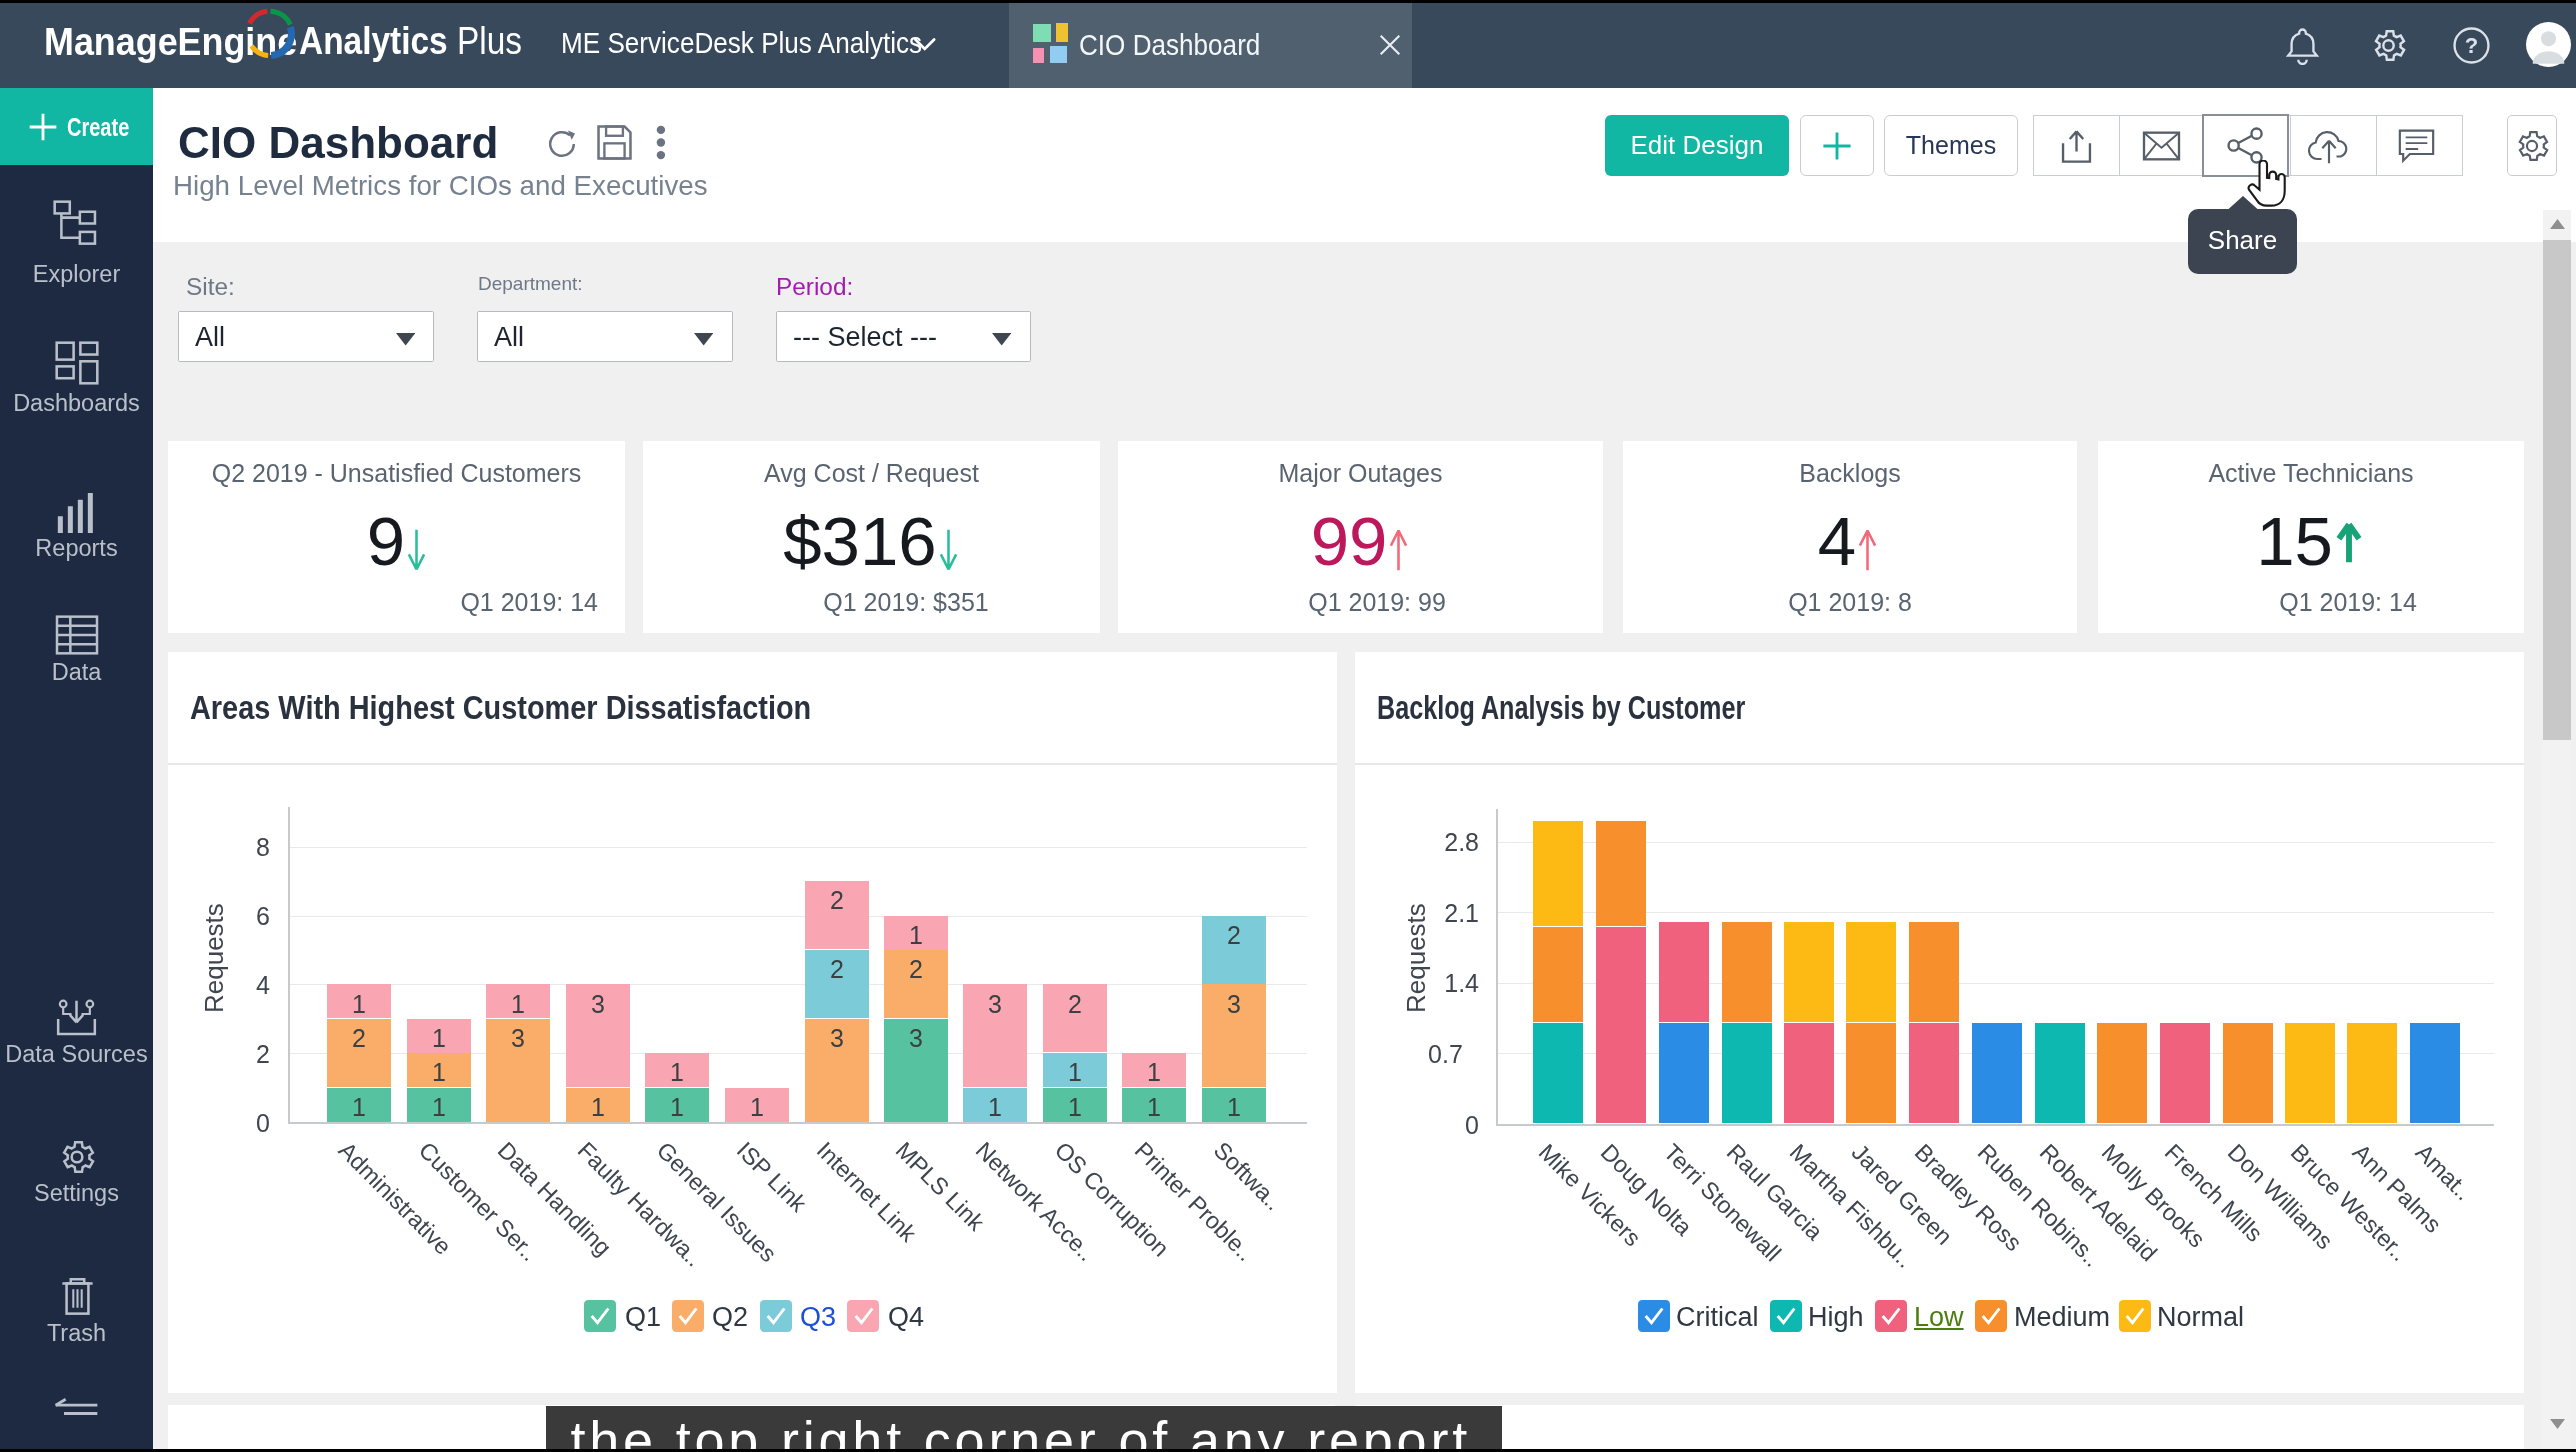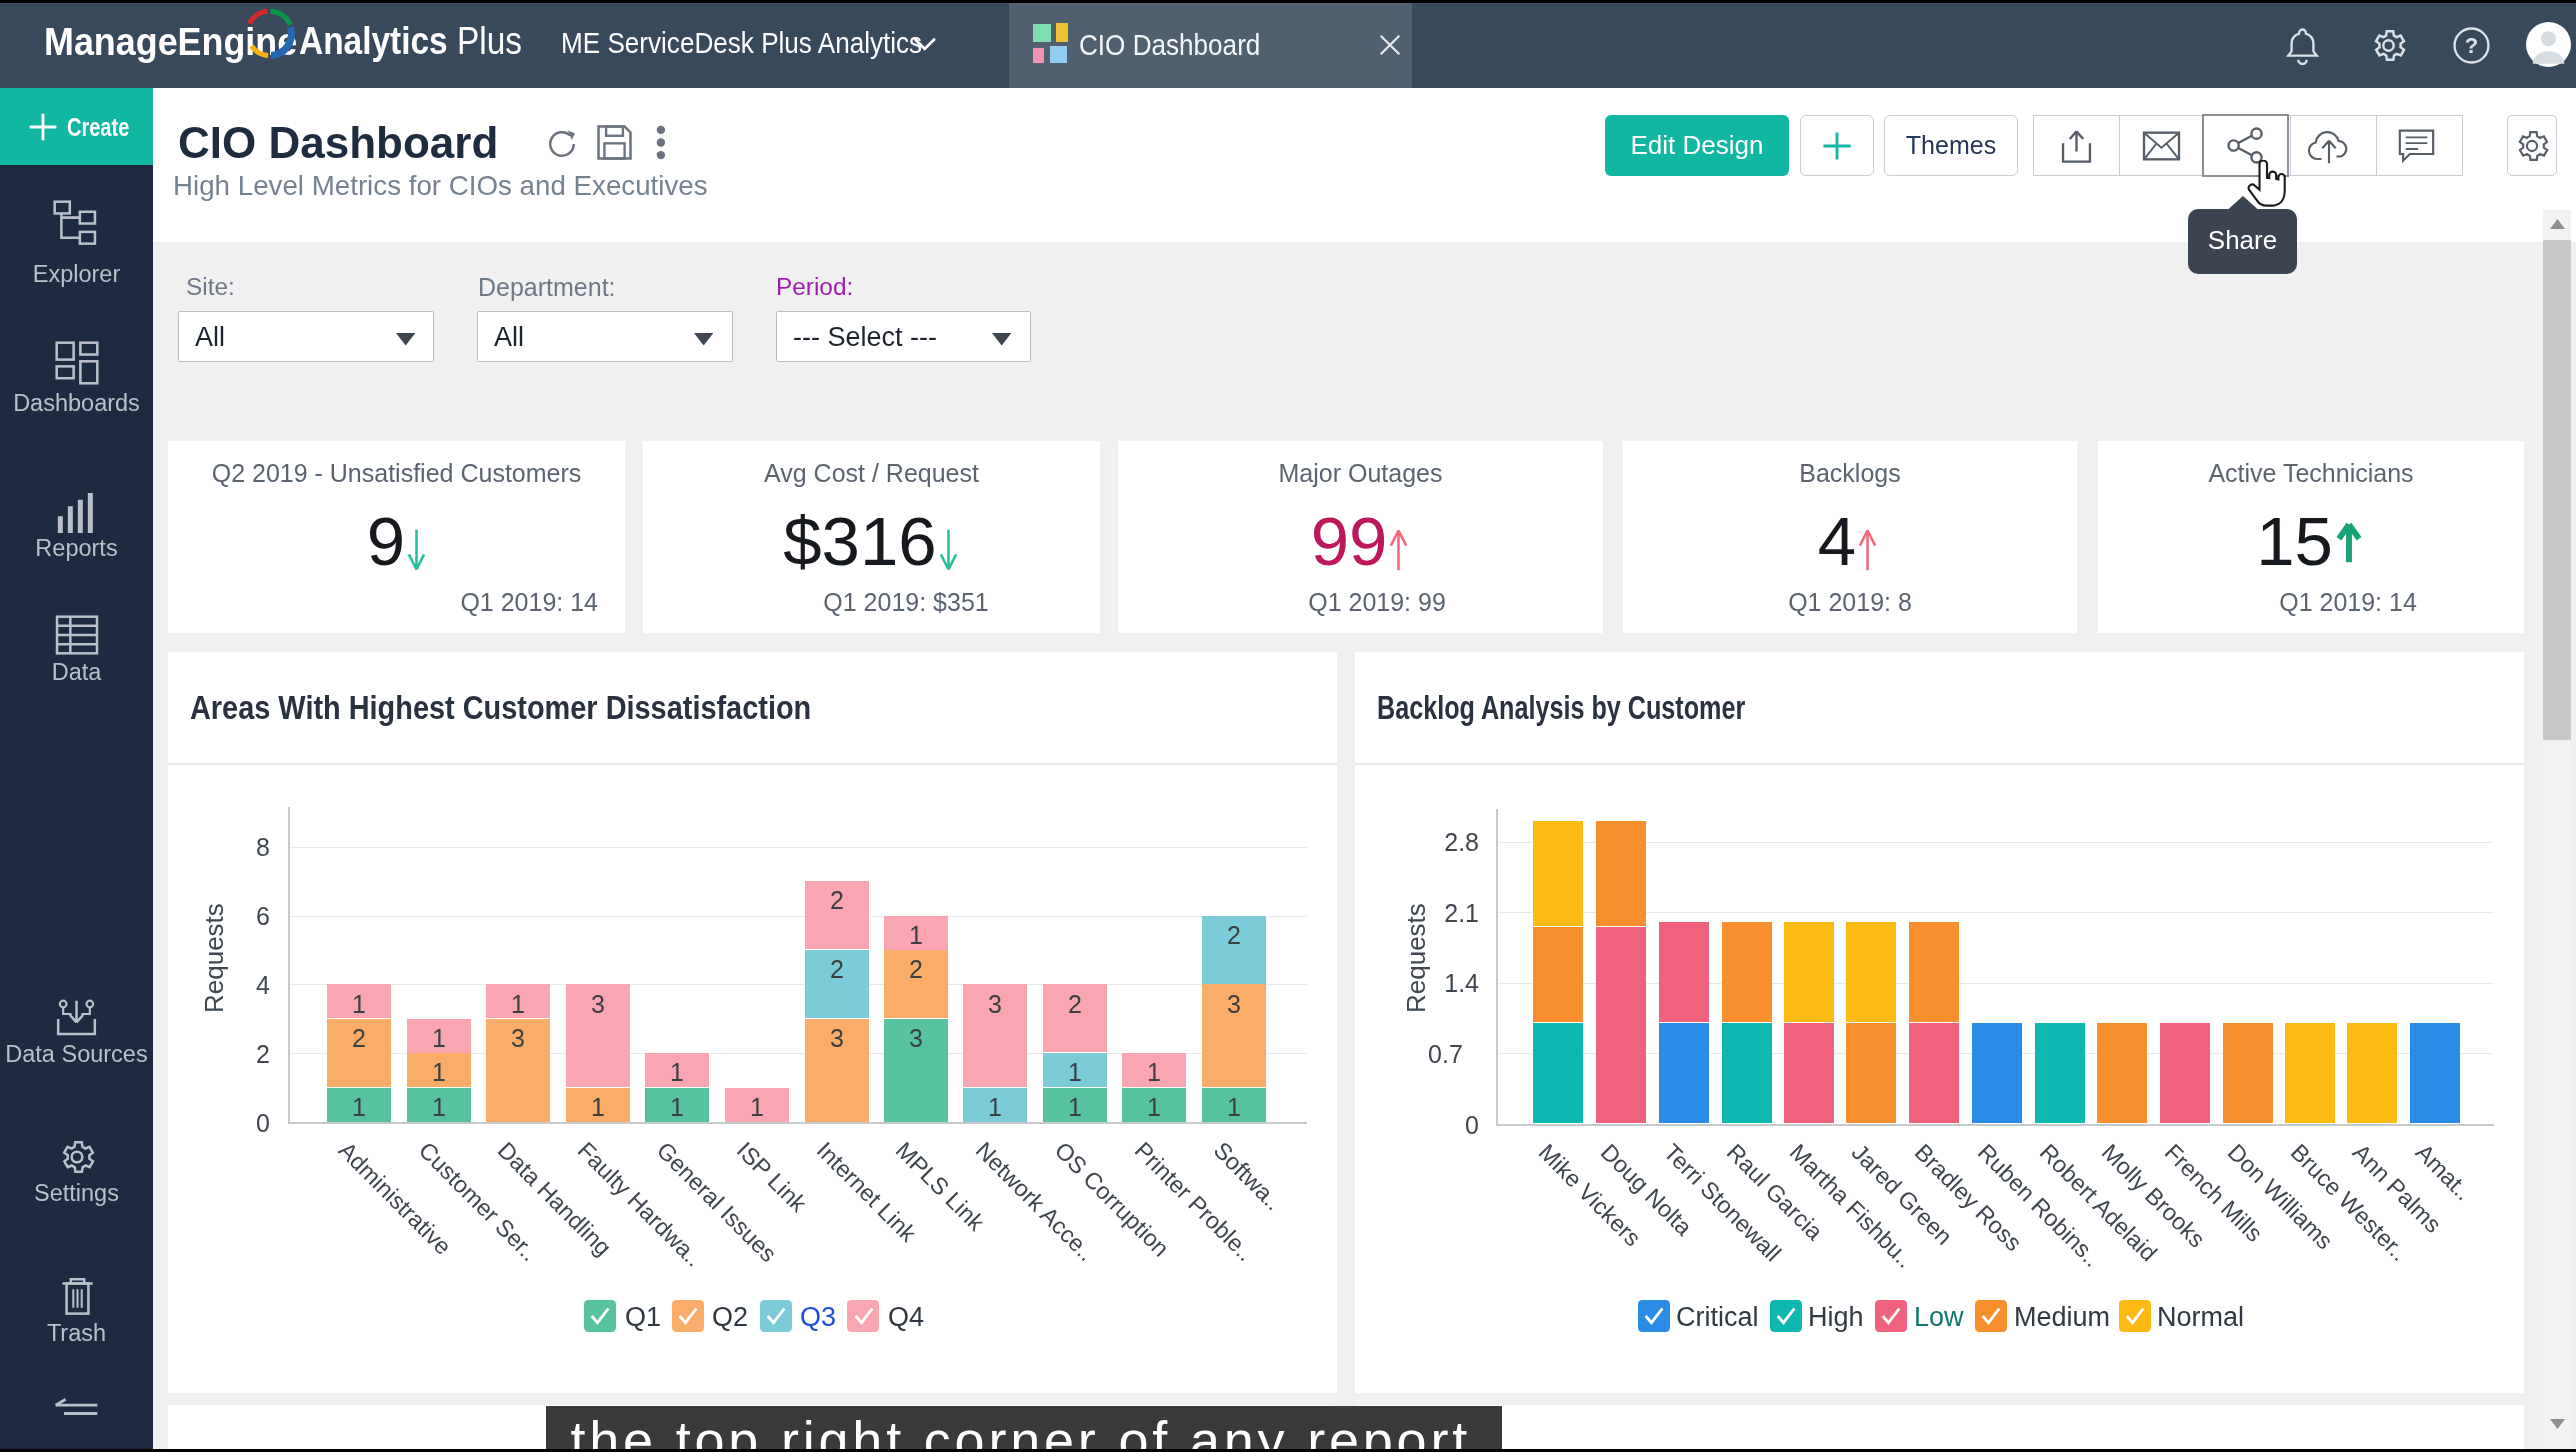--- a/index.html
+++ b/index.html
@@ -158,21 +158,21 @@
 <circle cx="12" cy="12" r="3.2" fill="none" stroke="#565e68" stroke-width="1.4"></circle>
 </svg>
 <svg class="abs" style="left:2243px;top:160px;" width="45" height="49" viewBox="0 0 30 31">
 <path d="M11 2 a2.5 2.5 0 0 1 5 0 v9 l1.5 0.2 v-2 a2.3 2.3 0 0 1 4.6 0 v2.6 l1.5 0.3 v-1.5 a2.1 2.1 0 0 1 4.2 0 v9 c0 6-3 10-9 10 h-3 c-3 0-5-1-6.5-3.5 L4 19 a2.4 2.4 0 0 1 3.8-2.8 L11 19 Z" fill="#fff" stroke="#1a1a1a" stroke-width="1.4"></path>
 </svg>
 <div class="abs" style="left:2188px;top:209px;width:109px;height:65px;background:#3b4450;border-radius:10px;color:#fff;font-size:26px;text-align:center;line-height:63px;">Share</div>
 <svg class="abs" style="left:2228px;top:196px;" width="30" height="13.5" viewBox="0 0 36 16">
     <path d="M0 16 L18 0 L36 16 Z" fill="#3b4450"></path>
   </svg>
 <div class="abs" style="left:186px;top:273px;font-size:24.4px;color:#6e7987;">Site:</div>
-<div class="abs" style="left:478px;top:273px;font-size:25px;color:#6e7987;">Department:</div>
+<div class="abs" style="left:478px;top:273px;font-size:19px;color:#6e7987;">Department:</div>
 <div class="abs" style="left:776px;top:273px;font-size:24.4px;color:#a21caf;">Period:</div>
 <div class="abs" style="left:178px;top:311px;width:256px;height:51px;background:#fff;border:1.7px solid #b6bac1;border-radius:1.7px;"></div>
 <div class="abs" style="left:195px;top:322px;font-size:27px;color:#1c2430;">All</div>
 <svg class="abs" style="left:396px;top:333px;" width="19.3" height="12.6" viewBox="0 0 23 15">
     <path d="M0 0 H23 L11.5 15 Z" fill="#3f4650"></path>
   </svg>
 <div class="abs" style="left:477px;top:311px;width:256px;height:51px;background:#fff;border:1.7px solid #b6bac1;border-radius:1.7px;"></div>
 <div class="abs" style="left:494px;top:322px;font-size:27px;color:#1c2430;">All</div>
 <svg class="abs" style="left:694px;top:333px;" width="19.3" height="12.6" viewBox="0 0 23 15">
     <path d="M0 0 H23 L11.5 15 Z" fill="#3f4650"></path>
@@ -392,21 +392,21 @@
 <div class="abs" style="left:1676px;top:1302px;font-size:27px;color:#2f3843;">Critical</div>
 <div class="abs" style="left:1770px;top:1300px;width:32px;height:32px;background:#0cb8b0;border-radius:4.2px;"></div>
 <svg class="abs" style="left:1775px;top:1306px;" width="22" height="20" viewBox="0 0 26 24">
     <path d="M3 12 L10 20 L23 3" fill="none" stroke="#fff" stroke-width="3.4"></path>
   </svg>
 <div class="abs" style="left:1808px;top:1302px;font-size:27px;color:#2f3843;">High</div>
 <div class="abs" style="left:1875px;top:1300px;width:32px;height:32px;background:#ef617c;border-radius:4.2px;"></div>
 <svg class="abs" style="left:1880px;top:1306px;" width="22" height="20" viewBox="0 0 26 24">
     <path d="M3 12 L10 20 L23 3" fill="none" stroke="#fff" stroke-width="3.4"></path>
   </svg>
-<div class="abs" style="left:1914px;top:1302px;font-size:27px;color:#0f766e;">Low</div>
+<div class="abs" style="left:1914px;top:1302px;font-size:27px;color:#4d7c0f;text-decoration:underline;">Low</div>
 <div class="abs" style="left:1975px;top:1300px;width:32px;height:32px;background:#f78f2d;border-radius:4.2px;"></div>
 <svg class="abs" style="left:1980px;top:1306px;" width="22" height="20" viewBox="0 0 26 24">
     <path d="M3 12 L10 20 L23 3" fill="none" stroke="#fff" stroke-width="3.4"></path>
   </svg>
 <div class="abs" style="left:2014px;top:1302px;font-size:27px;color:#2f3843;">Medium</div>
 <div class="abs" style="left:2119px;top:1300px;width:32px;height:32px;background:#fdba15;border-radius:4.2px;"></div>
 <svg class="abs" style="left:2124px;top:1306px;" width="22" height="20" viewBox="0 0 26 24">
     <path d="M3 12 L10 20 L23 3" fill="none" stroke="#fff" stroke-width="3.4"></path>
   </svg>
 <div class="abs" style="left:2157px;top:1302px;font-size:27px;color:#2f3843;">Normal</div>

